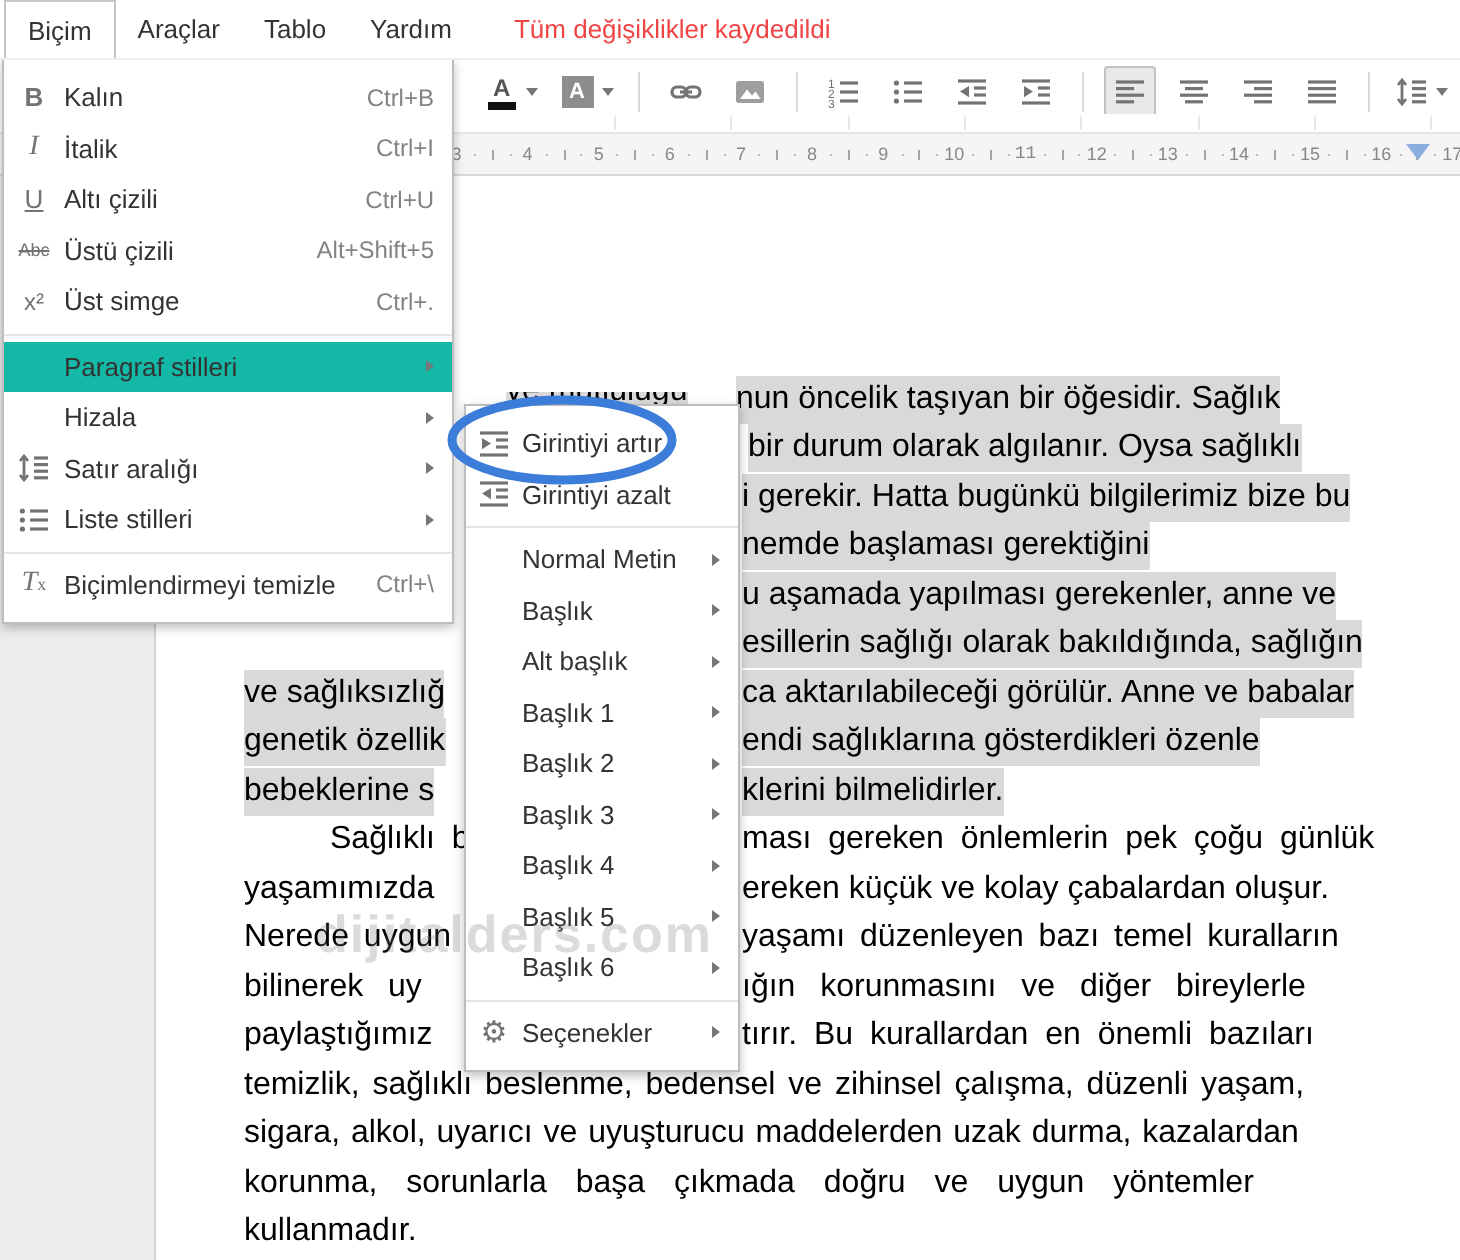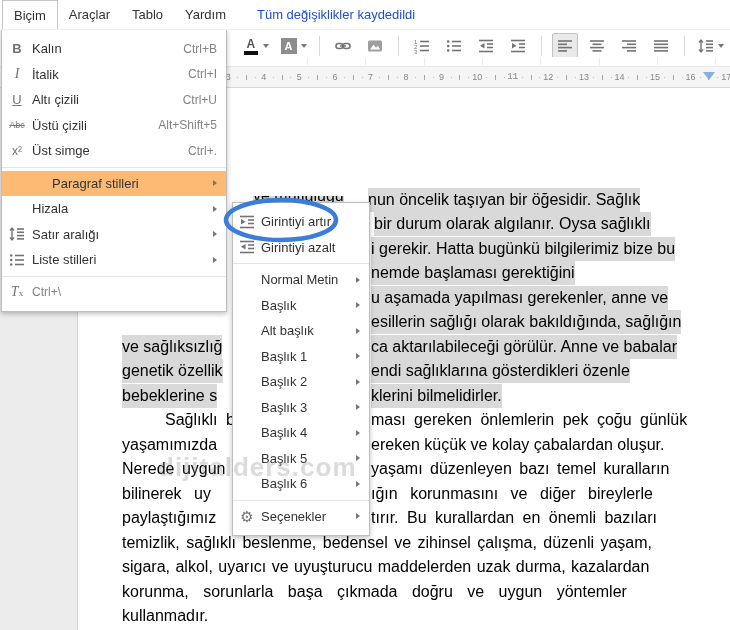--- a/index.html
+++ b/index.html
@@ -3,21 +3,21 @@
 <meta charset="utf-8">
 <style>
   html,body{margin:0;padding:0;}
   body{width:730px;height:630px;overflow:hidden;position:relative;background:#fff;
        font-family:"Liberation Sans","DejaVu Sans",sans-serif;}
   
   #menubar{position:absolute;left:0;top:0;width:730px;height:29px;background:#fff;
            border-bottom:1px solid #efefef;z-index:12;display:flex;align-items:center;}
   .mb-item{font-size:13px;color:#333;padding:0 11px;height:29px;display:flex;align-items:center;cursor:default;}
   .mb-item.active{background:#fff;border:1px solid #c6c6c6;border-bottom:none;height:29px;box-sizing:border-box;margin-left:2px;}
-  #save-status{font-size:13px;color:#1d4ed8;margin-left:20px;}
+  #save-status{font-size:13px;color:#ef4444;margin-left:20px;}
   #toolbar{position:absolute;left:0;top:30px;width:730px;height:32px;background:#fff;z-index:2;
            display:flex;align-items:center;padding-left:237px;box-sizing:border-box;}
   .tb-btn{display:flex;align-items:center;justify-content:center;height:24px;min-width:20px;
           padding:0 2px;margin:0 3px;border:1px solid transparent;border-radius:2px;background:transparent;cursor:pointer;}
   .tb-btn.pressed{background:#e9e9e9;border-color:#c2c2c2;}
   .tb-sep{width:1px;height:20px;background:#d9d9d9;margin:0 7px;}
   .caret{width:0;height:0;border-left:3.5px solid transparent;border-right:3.5px solid transparent;
          border-top:4px solid #777;margin-left:4px;}
   .ticon{display:inline-flex;align-items:center;justify-content:center;width:16px;height:16px;}
   #tabstrip{position:absolute;left:0;top:57px;width:730px;height:9px;background:#fff;z-index:2;}
@@ -38,21 +38,21 @@
   .dline{position:absolute;white-space:nowrap;font-size:16px;line-height:24px;color:#000;}
   .dline.sel{background:#d9d9d9;}
   .clipbox{position:absolute;overflow:hidden;height:11px;}
   .clipbox .inner{position:relative;top:-12px;display:inline-block;}
   
   .menu{position:absolute;background:#fff;border:1px solid #bdbdbd;box-shadow:0 2px 5px rgba(0,0,0,.25);
         box-sizing:border-box;padding:6px 0;}
   #dropdown{left:1px;top:29px;width:226px;z-index:10;}
   #submenu{left:232px;top:202px;width:138px;z-index:11;}
   .mi{height:25.5px;display:flex;align-items:center;cursor:pointer;}
-  .mi.hl{background:#fdba74;gap:20px;}
+  .mi.hl{background:#14b8a6;}
   .mi-ico{width:30px;display:flex;align-items:center;justify-content:center;flex:none;color:#737373;}
   #submenu .mi-ico{width:28px;}
   .mi-label{font-size:13px;color:#333;flex:1;white-space:nowrap;}
   .mi-short{font-size:12px;color:#838383;padding-right:9px;}
   .mi-arrow{width:0;height:0;border-top:3.5px solid transparent;border-bottom:3.5px solid transparent;
             border-left:4px solid #777;margin-right:9px;}
   .mdiv{height:1px;background:#e4e4e4;margin:3px 0;}
   
   .ico-b{font-weight:bold;font-size:13px;color:#737373;}
   .ico-i{font-family:"Liberation Serif",serif;font-style:italic;font-size:14px;color:#737373;}
@@ -404,20 +404,21 @@
         </svg>
       </span>
       <span class="mi-label">Liste stilleri</span>
       <span class="mi-arrow"></span>
     </div>
     <div class="mdiv"></div>
     <div class="mi">
       <span class="mi-ico">
         <span class="ico-tx">T<small>x</small></span>
       </span>
+      <span class="mi-label">Biçimlendirmeyi temizle</span>
       <span class="mi-short">Ctrl+\</span>
     </div>
   </div>
 <div id="submenu" class="menu">
     <div class="mi">
       <span class="mi-ico">
         <svg width="16" height="16" viewBox="0 0 16 16">
           <line x1="1" y1="2.5" x2="15" y2="2.5" stroke="#737373" stroke-width="1.6"></line>
           <line x1="9" y1="6" x2="15" y2="6" stroke="#737373" stroke-width="1.6"></line>
           <line x1="9" y1="9.5" x2="15" y2="9.5" stroke="#737373" stroke-width="1.6"></line>

